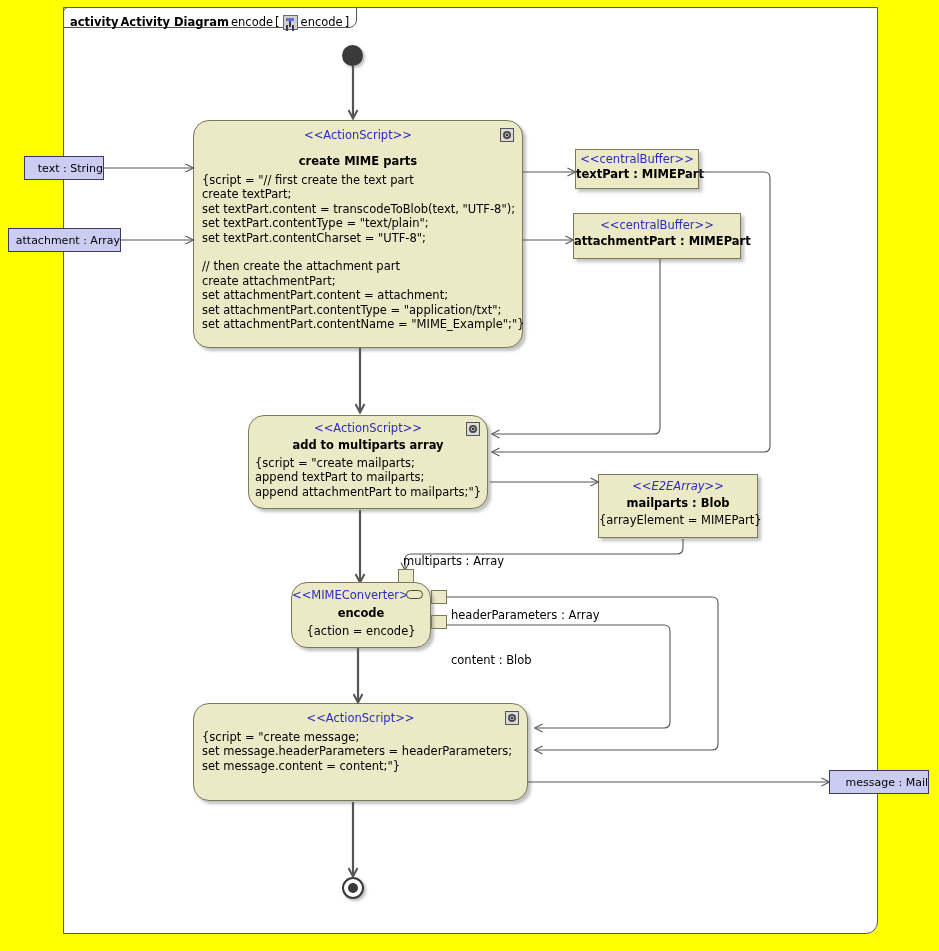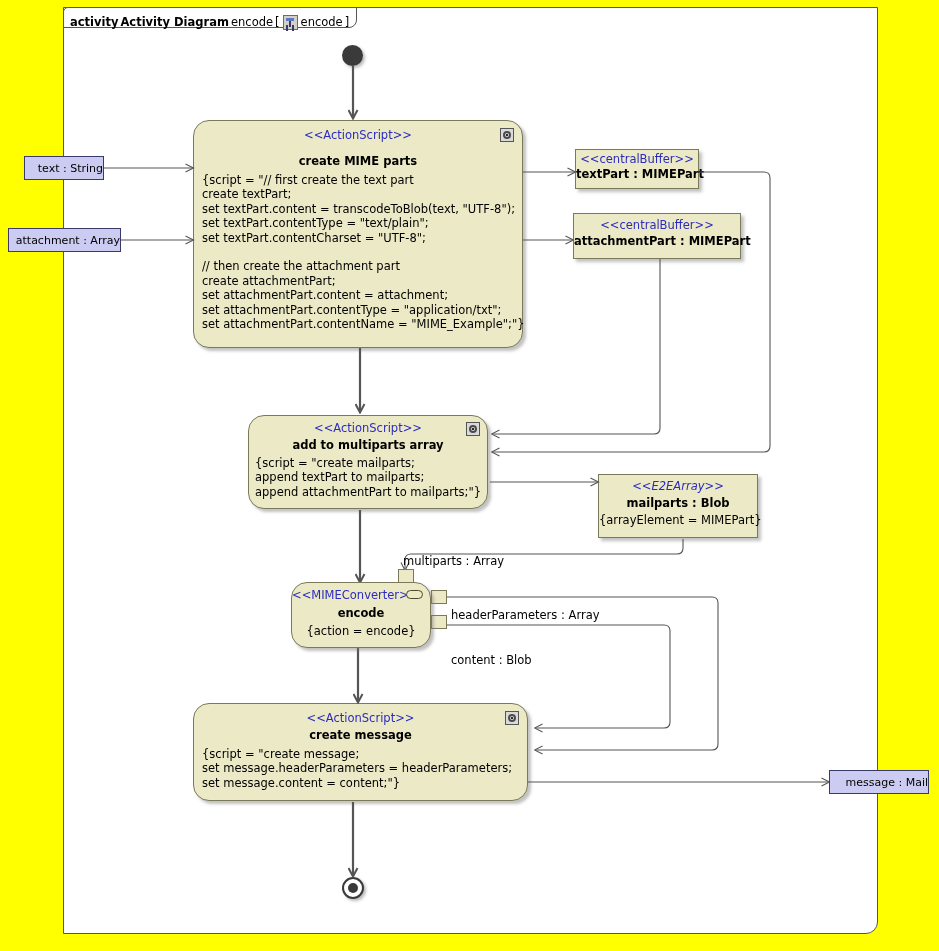--- a/index.html
+++ b/index.html
@@ -325,21 +325,20 @@
   <div class="node rounded" style="left:291px; top:582px; width:140px; height:66px; z-index:5;">
     <div class="pill-icon" style="right:7px; top:7px;"></div>
     <div class="stereo" style="margin-top:5px; padding-right:14px;">&lt;&lt;MIMEConverter&gt;&gt;</div>
     <div class="nodename" style="margin-top:4px;">encode</div>
     <div class="body-text center-line" style="margin-top:4px;">{action = encode}</div>
   </div>
 
   <div class="node rounded" style="left:193px; top:703px; width:335px; height:98px;">
     <div class="ascript-icon" style="right:8px; top:7px;"></div>
     <div class="stereo" style="margin-top:7px;">&lt;&lt;ActionScript&gt;&gt;</div>
-    <div class="nodename" style="margin-top:3px;">create message</div>
     <div class="body-text" style="margin:5px 0 0 8px;">{script = "create message;
 set message.headerParameters = headerParameters;
 set message.content = content;"}</div>
   </div>
 
   <div class="pinbox" style="left:829px; top:770px; width:100px; height:24px;padding-left:13px;">
     <span>message : Mail</span>
   </div>
 
   <div class="final-node" style="left:342px; top:877px;"></div>

